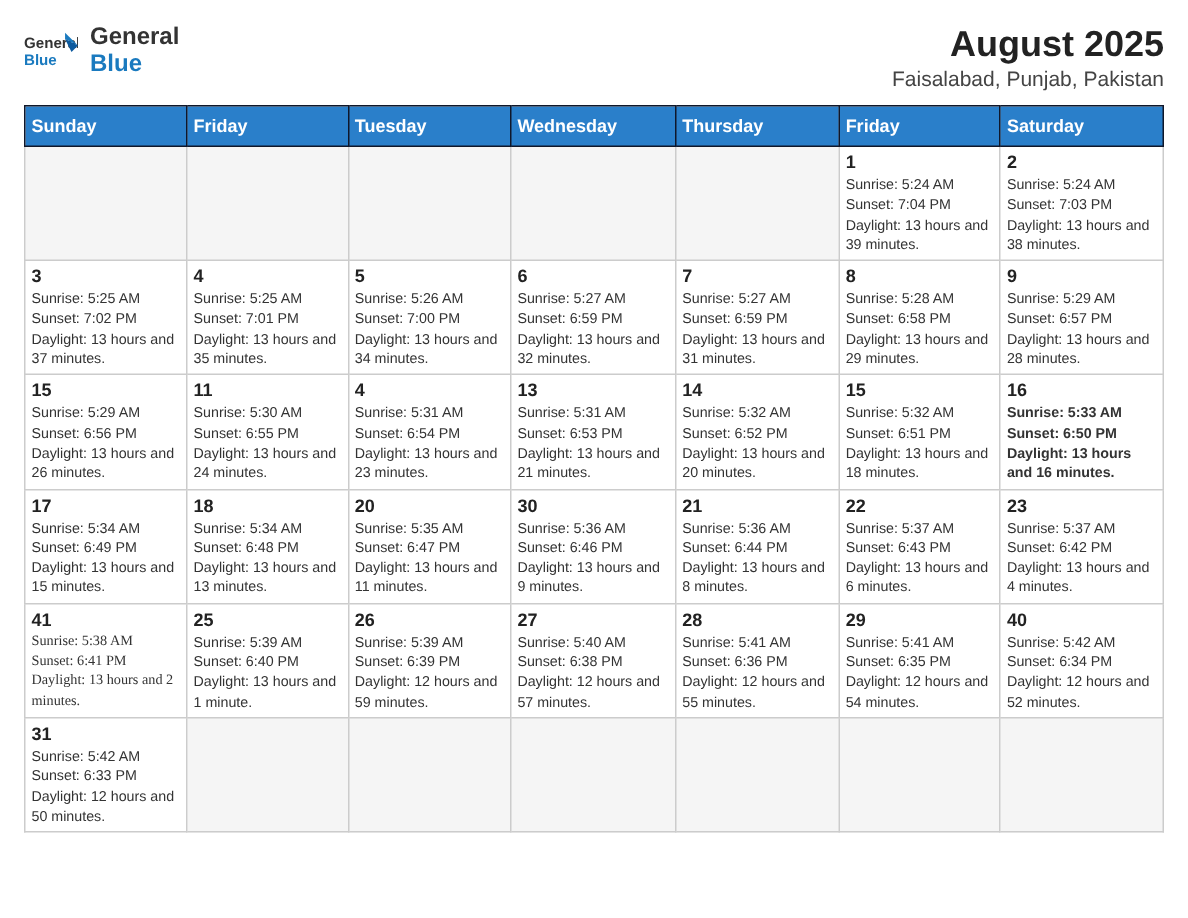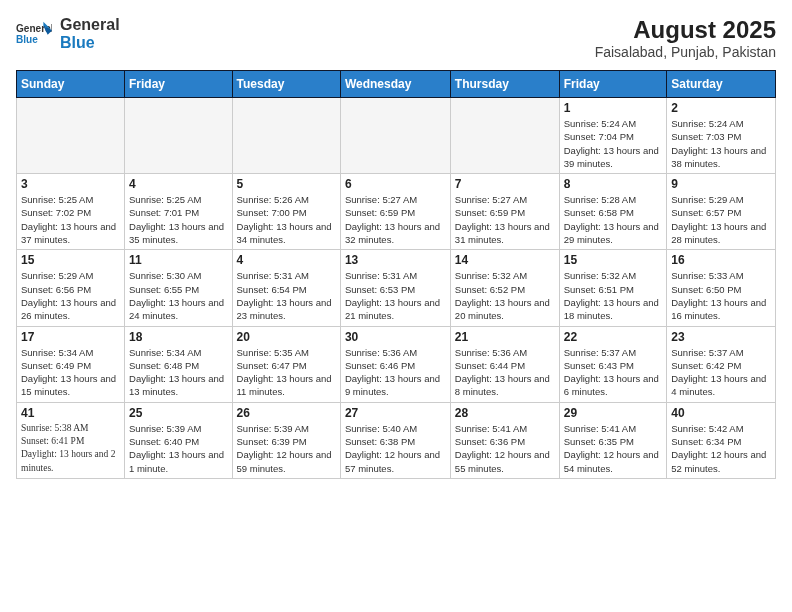--- a/index.html
+++ b/index.html
@@ -207,21 +207,21 @@
 Daylight: 13 hours and 20 minutes.</div>
         </td>
         <td>
           <span class="day-num">15</span>
           <div class="day-info" style="white-space: pre-line;">Sunrise: 5:32 AM
 Sunset: 6:51 PM
 Daylight: 13 hours and 18 minutes.</div>
         </td>
         <td>
           <span class="day-num">16</span>
-          <div class="day-info" style="white-space: pre-line;">Sunrise: 5:33 AM
+          <div class="day-info" style="white-space: pre-line; font-weight: bold;">Sunrise: 5:33 AM
 Sunset: 6:50 PM
 Daylight: 13 hours and 16 minutes.</div>
         </td>
       </tr>
       <tr>
         <td>
           <span class="day-num">17</span>
           <div class="day-info" style="white-space: pre-line;">Sunrise: 5:34 AM
 Sunset: 6:49 PM
 Daylight: 13 hours and 15 minutes.</div>
@@ -300,14 +300,28 @@
 Sunset: 6:35 PM
 Daylight: 12 hours and 54 minutes.</div>
         </td>
         <td>
           <span class="day-num">40</span>
           <div class="day-info" style="white-space: pre-line;">Sunrise: 5:42 AM
 Sunset: 6:34 PM
 Daylight: 12 hours and 52 minutes.</div>
         </td>
       </tr>
+      <tr>
+        <td>
+          <span class="day-num">31</span>
+          <div class="day-info" style="white-space: pre-line;">Sunrise: 5:42 AM
+Sunset: 6:33 PM
+Daylight: 12 hours and 50 minutes.</div>
+        </td>
+        <td class="empty"></td>
+        <td class="empty"></td>
+        <td class="empty"></td>
+        <td class="empty"></td>
+        <td class="empty"></td>
+        <td class="empty"></td>
+      </tr>
     </tbody>
 </table>
 
 </body></html>

